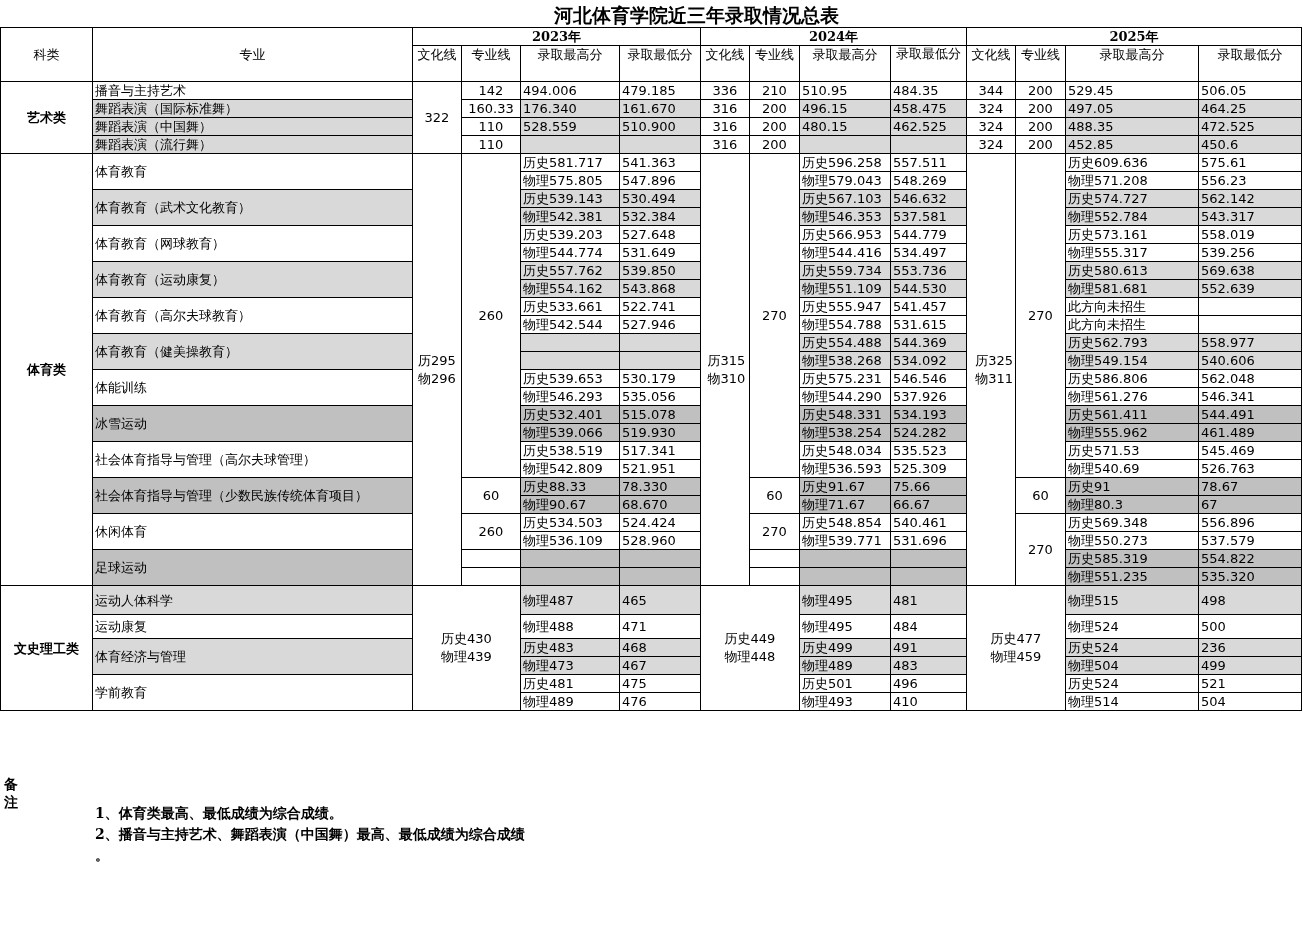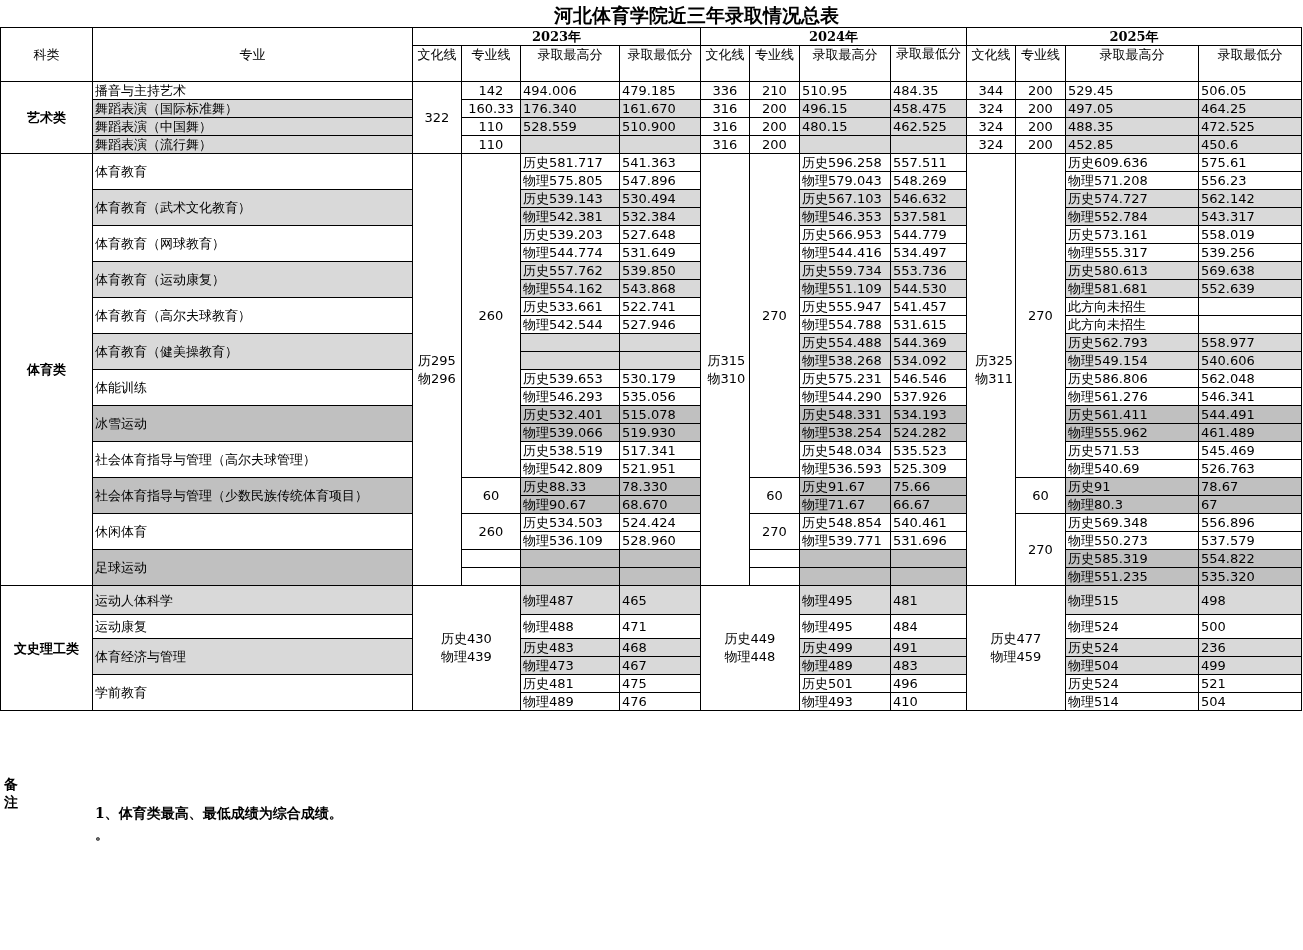--- a/index.html
+++ b/index.html
@@ -419,15 +419,16 @@
         <td class="" style="height:17px">物理514</td>
         <td class="">504</td>
       </tr>
     </tbody>
 </table>
 
 <div class="notes">
   <div class="label">备注</div>
   <div class="items" id="notes-items">
       <div class="item">1、体育类最高、最低成绩为综合成绩。</div>
+      <div class="item">2、播音与主持艺术、舞蹈表演（中国舞）最高、最低成绩为综合成绩</div>
       <div class="item">。</div>
     </div>
 </div>
 
 </body></html>

